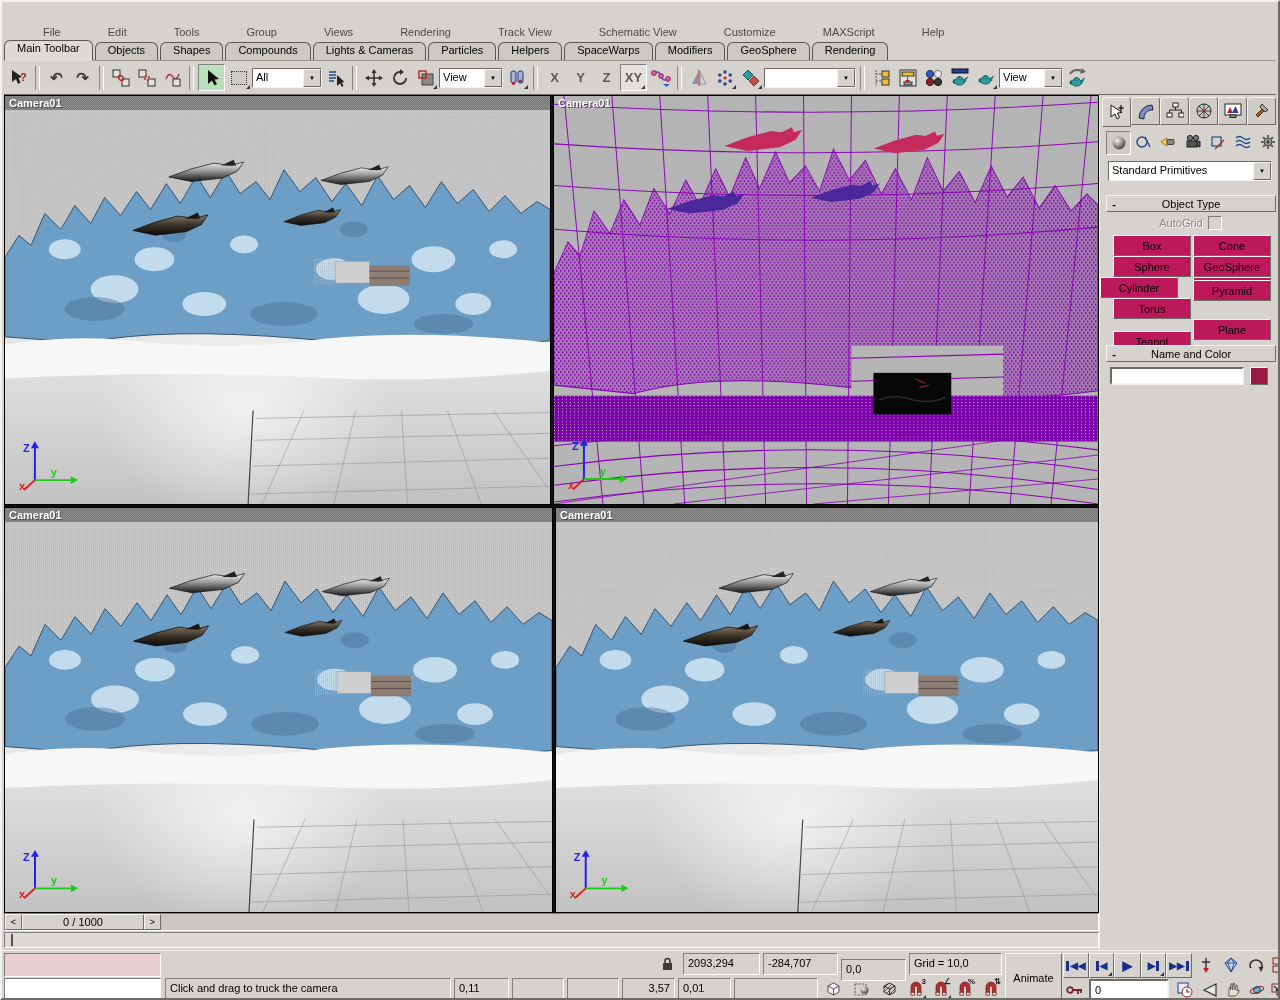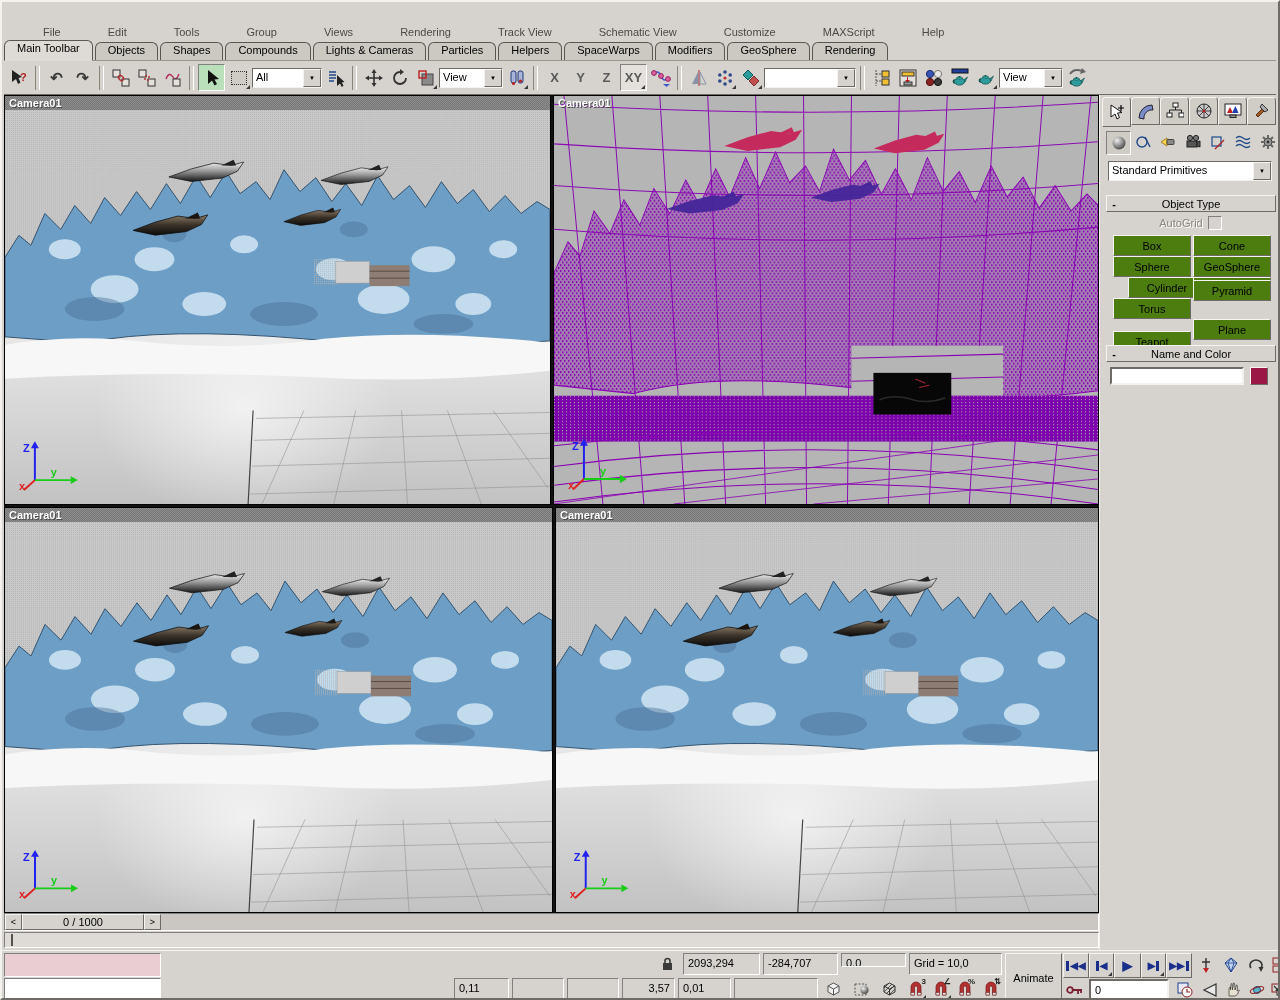--- a/index.html
+++ b/index.html
@@ -54,21 +54,21 @@
   .cptab{position:absolute;top:2px;width:27px;height:26px;display:flex;align-items:center;justify-content:center;
     background:#d0cdc7;border:1px solid;border-color:#f6f4f0 #6e6a66 #6e6a66 #f6f4f0;border-radius:4px 4px 0 0;}
   .cptab.active{background:#d6d3ce;height:28px;}
   .cpsub{position:absolute;top:36px;width:23px;height:22px;display:flex;align-items:center;justify-content:center;}
   .cpsub.pressed{border:1px solid;border-color:#808080 #fff #fff #808080;background:#cfccc6;}
   .rollhdr{position:absolute;left:6px;width:168px;height:15px;background:#d6d3ce;
     border:1px solid;border-color:#f6f4f0 #6e6a66 #6e6a66 #f6f4f0;display:flex;align-items:center;font-size:11px;}
   .rollhdr .minus{width:14px;text-align:center;font-weight:bold;}
   .rollhdr .rtitle{flex:1;text-align:center;margin-right:14px;}
   .objbtn{position:absolute;width:76px;height:19px;display:flex;align-items:center;justify-content:center;
-    background:#4d7c0f;border:1px solid;border-color:#f6f4f0 #6e6a66 #6e6a66 #f6f4f0;font-size:11px;}
+    background:#be185d;border:1px solid;border-color:#f6f4f0 #6e6a66 #6e6a66 #f6f4f0;font-size:11px;}
   
   #timeslider{position:absolute;left:2px;top:911px;width:1095px;height:18px;background:#cac7c2;
     border:1px solid;border-color:#808080 #fff #fff #808080;display:flex;box-sizing:border-box;}
   .tsbtn{width:15px;display:flex;align-items:center;justify-content:center;font-size:9px;flex:none;}
   #tsthumb{width:120px;display:flex;align-items:center;justify-content:center;flex:none;}
   #trackbar{position:absolute;left:2px;top:930px;width:1095px;height:16px;background:#dedbd6;
     border:1px solid;border-color:#808080 #fff #fff #808080;box-sizing:border-box;}
   #trackbar .tick{position:absolute;left:6px;top:1px;bottom:1px;width:2px;background:#55524c;}
   
   #bottombar{position:absolute;left:0;top:948px;width:1097px;height:52px;background:#d6d3ce;border-top:1px solid #f4f2ee;}
@@ -612,21 +612,21 @@
       <span class="rtitle">Object Type</span>
     </div>
     <div style="position:absolute;left:0;top:120px;width:181px;height:16px;display:flex;align-items:center;justify-content:center;gap:5px">
       <span style="color:#8a8781;text-shadow:1px 1px 0 #fff">AutoGrid</span>
       <span class="sunken" style="width:12px;height:12px;background:#d6d3ce;display:inline-block"></span>
     </div>
     <span class="objbtn" style="left:13px;top:140px">Box</span>
     <span class="objbtn" style="left:93px;top:140px">Cone</span>
     <span class="objbtn" style="left:13px;top:161px">Sphere</span>
     <span class="objbtn" style="left:93px;top:161px">GeoSphere</span>
-    <span class="objbtn" style="left:28px;top:182px">Cylinder</span>
+    <span class="objbtn" style="left:0;top:182px">Cylinder</span>
     <span class="objbtn" style="left:93px;top:182px">Tube</span>
     <span class="objbtn" style="left:13px;top:203px">Torus</span>
     <span class="objbtn" style="left:93px;top:185px">Pyramid</span>
     <span class="objbtn" style="left:13px;top:236px">Teapot</span>
     <span class="objbtn" style="left:93px;top:224px">Plane</span>
 
     <div class="rollhdr" style="top:250px">
       <span class="minus">-</span>
       <span class="rtitle">Name and Color</span>
     </div>
@@ -654,23 +654,24 @@
     <span class="sunken" style="position:absolute;left:2px;top:27px;width:155px;height:22px;background:#fff"></span>
 
     <span class="bb" style="left:653px;top:2px;width:24px;height:22px">
       <svg width="13" height="14" viewBox="0 0 13 14">
         <rect x="2" y="6" width="9" height="7" fill="#3a3a3a"></rect>
         <path d="M4,6 V4 a2.5,2.5 0 0 1 5,0 V6" fill="none" stroke="#3a3a3a" stroke-width="1.6"></path>
       </svg>
     </span>
     <span class="field" style="left:681px;top:2px;width:77px;height:22px">2093,294</span>
     <span class="field" style="left:761px;top:2px;width:75px;height:22px">-284,707</span>
-    <span class="field" style="left:839px;top:2px;width:65px;height:14px">0,0</span>
+    <span class="field" style="left:839px;top:8px;width:65px;height:22px">0,0</span>
     <span class="field" style="left:907px;top:2px;width:93px;height:22px">Grid = 10,0</span>
 
+    <span class="field" style="left:163px;top:27px;width:286px;height:22px">Click and drag to truck the camera</span>
     <span class="field" style="left:452px;top:27px;width:55px;height:22px">0,11</span>
     <span class="field" style="left:510px;top:27px;width:52px;height:22px"></span>
     <span class="field" style="left:565px;top:27px;width:52px;height:22px"></span>
     <span class="field" style="left:620px;top:27px;width:53px;height:28px;text-align:right">3,57</span>
     <span class="field" style="left:676px;top:27px;width:53px;height:22px">0,01</span>
     <span class="field" style="left:732px;top:27px;width:84px;height:22px"></span>
 
     <span class="bb" style="left:819px;top:27px;width:25px;height:22px">
       <svg width="15" height="15" viewBox="0 0 15 15">
         <polygon points="7.5,1 13,4 13,10 7.5,13 2,10 2,4" fill="#f0f0f0" stroke="#555"></polygon>

